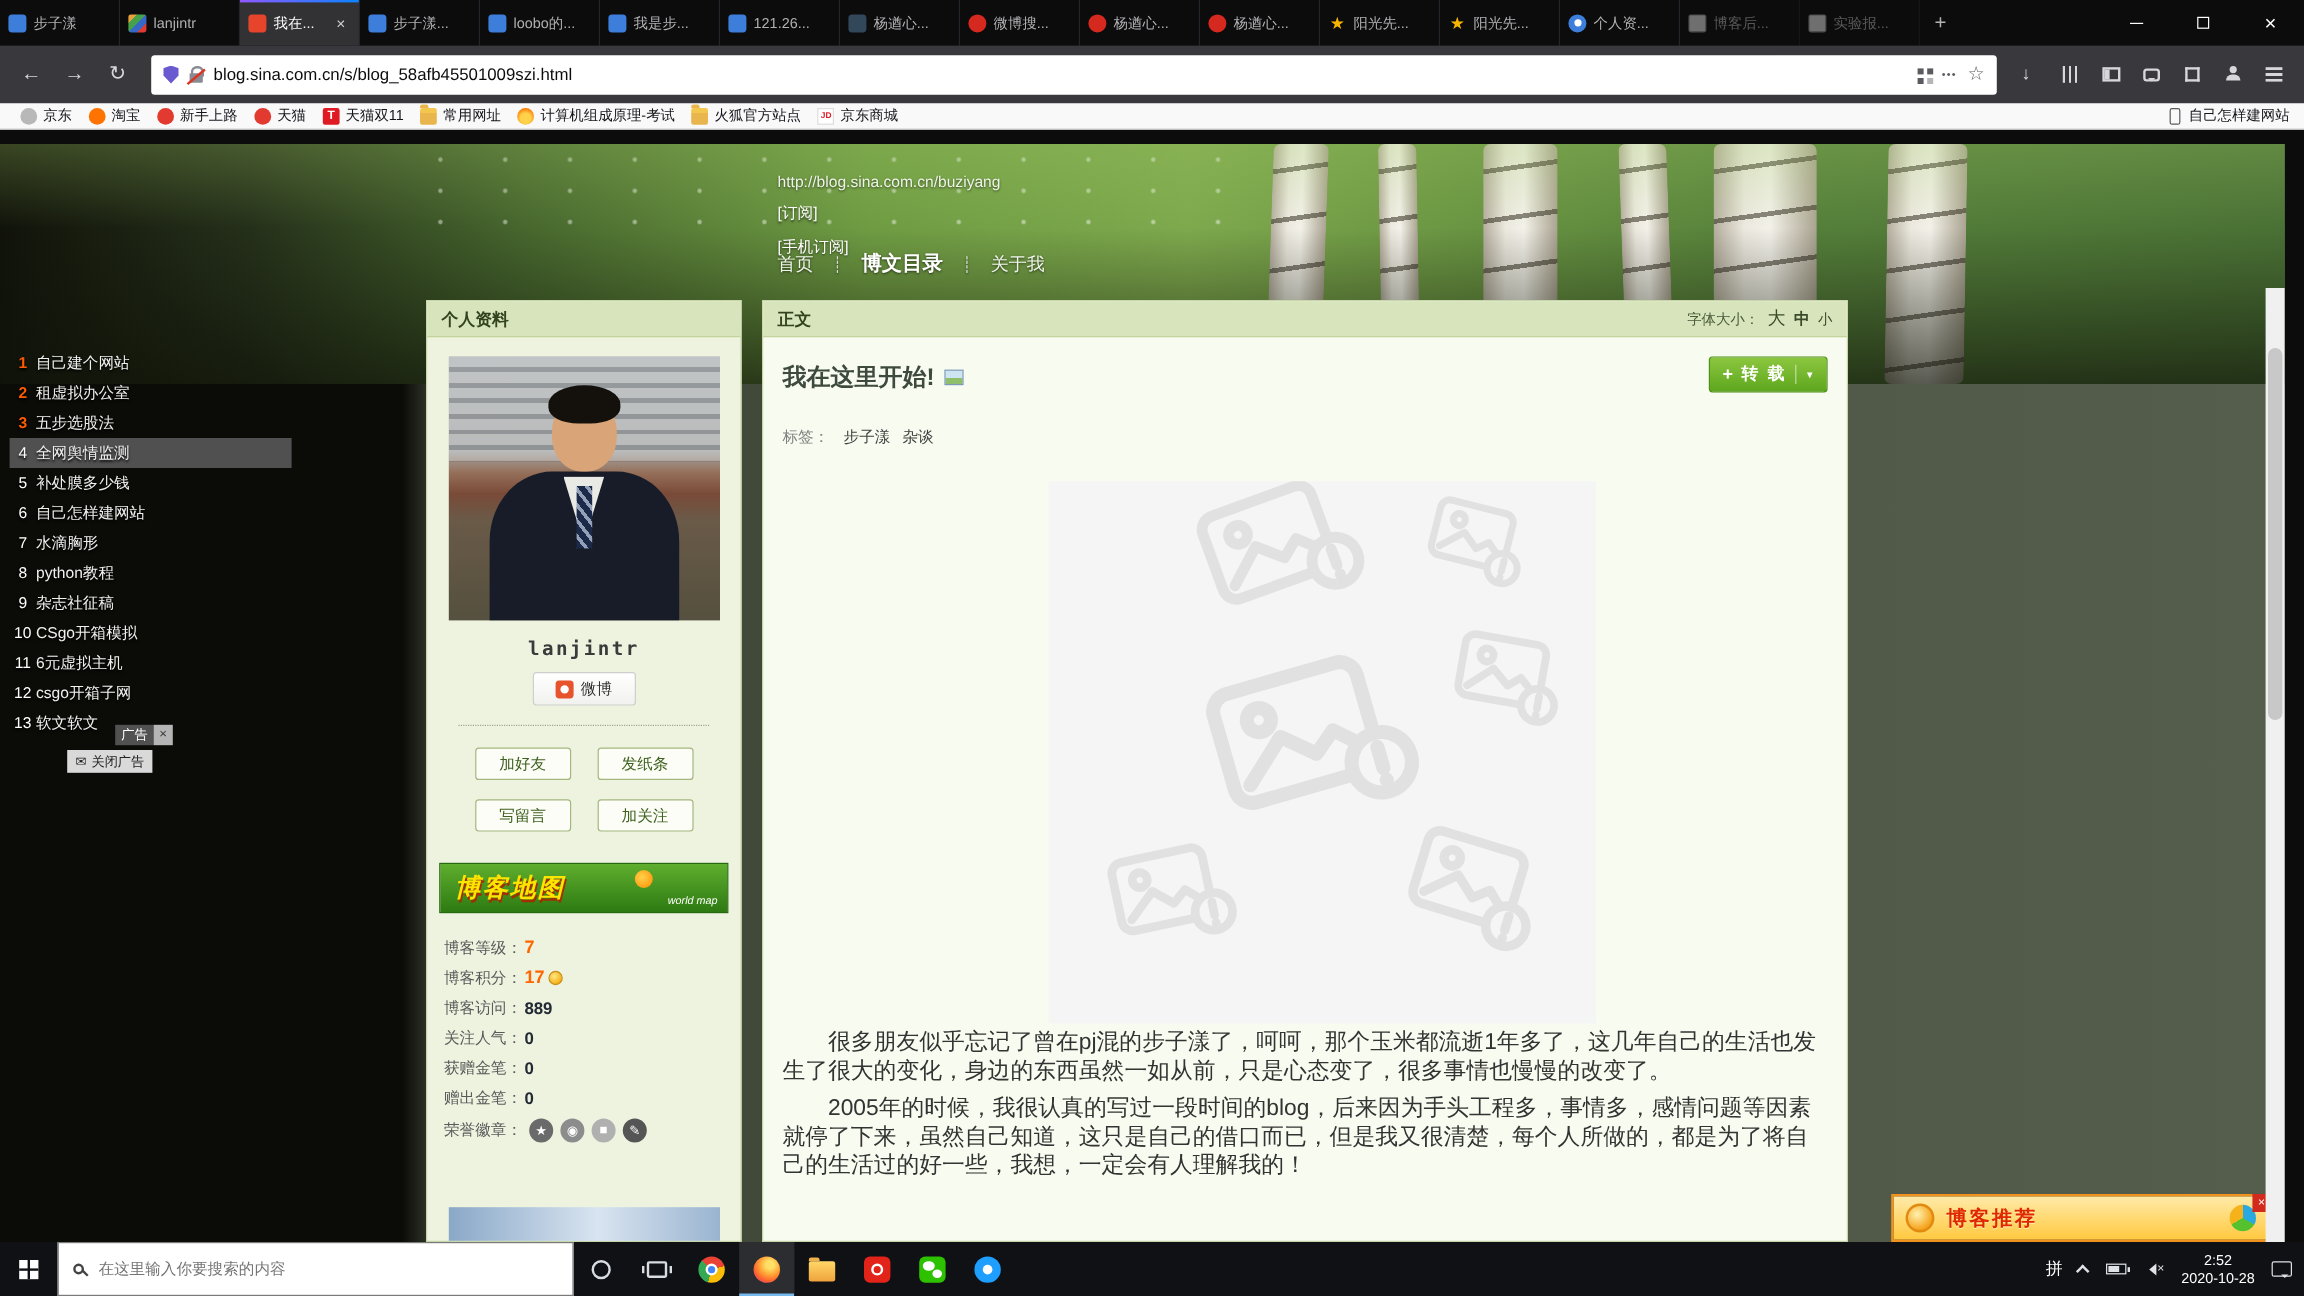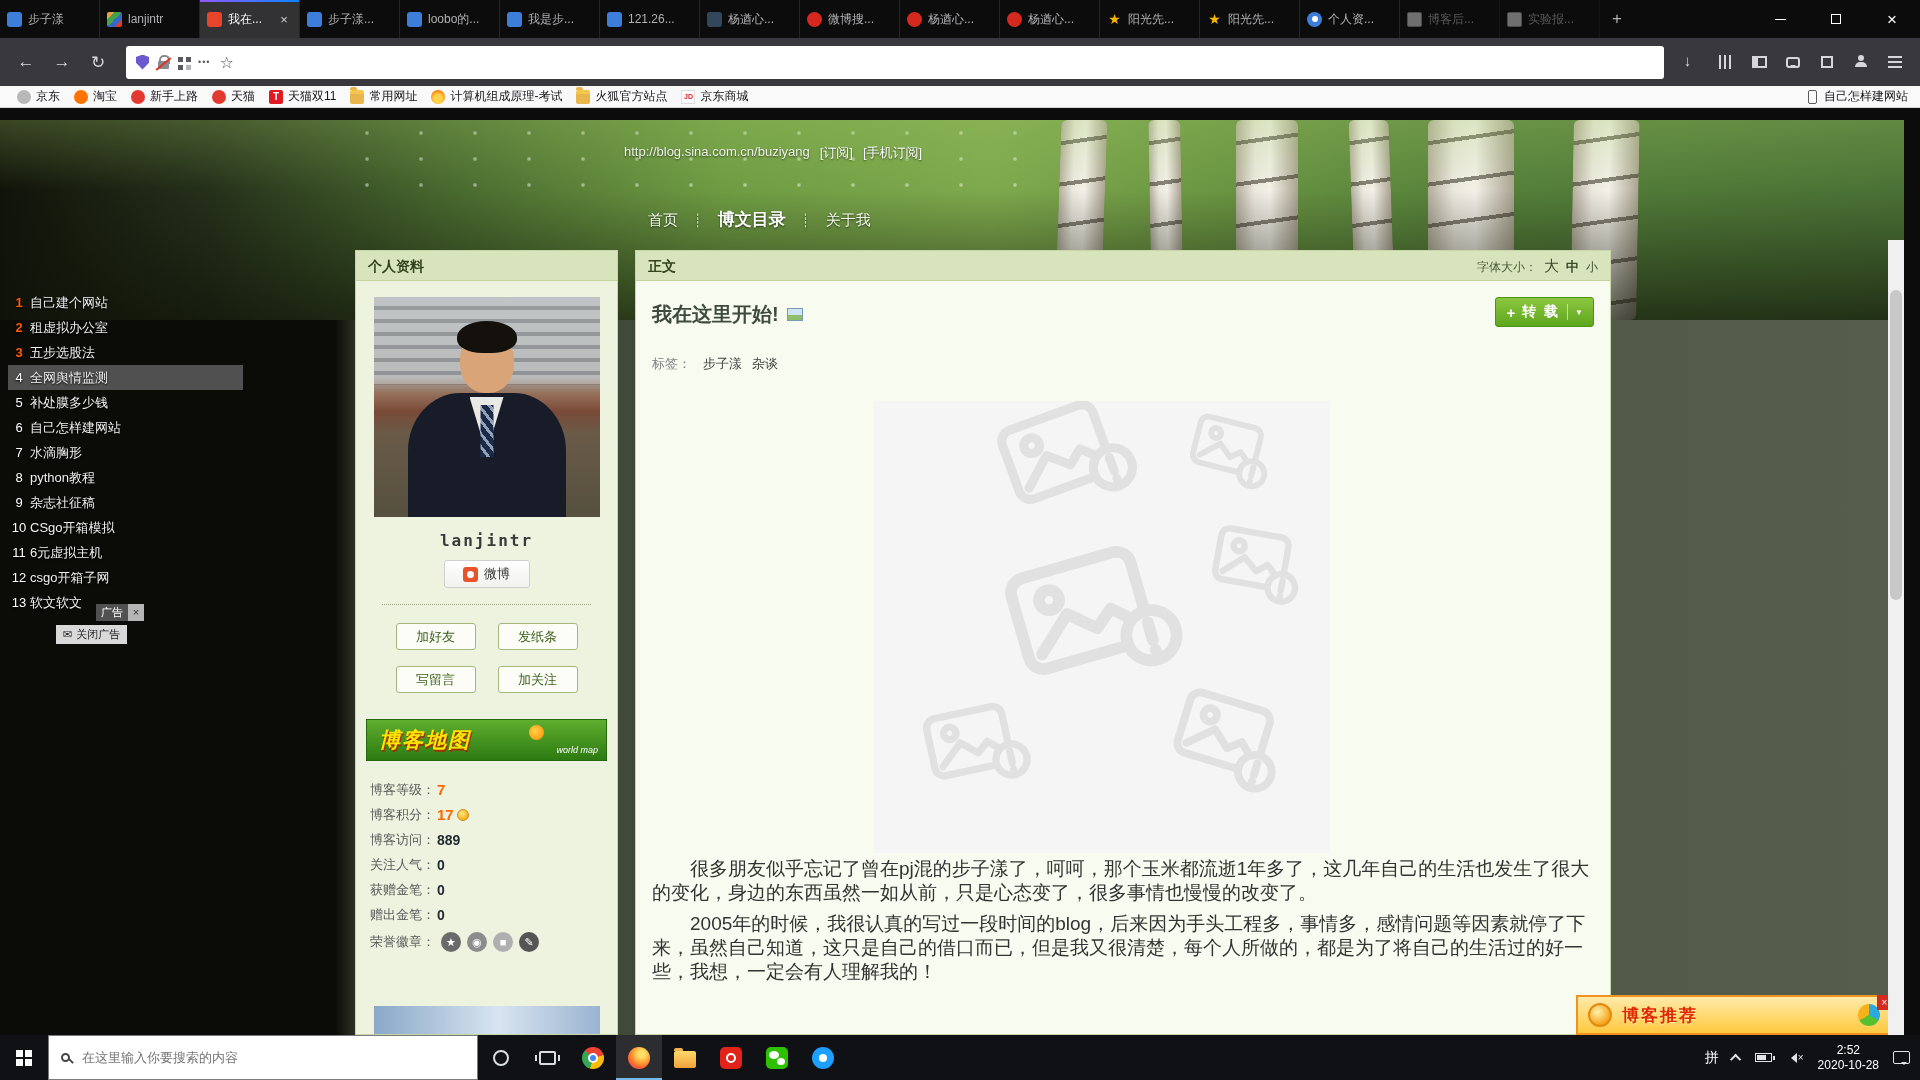--- a/index.html
+++ b/index.html
@@ -84,21 +84,21 @@
     background-image:radial-gradient(circle,rgba(255,255,255,.9) 1.2px,transparent 2.4px); background-size:54px 26px; }
   .trunk { position:absolute; top:0; height:200px; border-radius:6px;
     background:linear-gradient(90deg,#b5ae9e 0,#ece9df 30%,#f3f1e9 55%,#aaa391 100%);
     background-image:repeating-linear-gradient(172deg,rgba(0,0,0,0) 0 21px,rgba(45,40,28,.55) 21px 25px,rgba(0,0,0,0) 25px 41px),linear-gradient(90deg,#b5ae9e 0,#ece9df 30%,#f3f1e9 55%,#aaa391 100%); }
   .t1 { left:1058px; width:46px; transform:skewX(-2deg); }
   .t2 { left:1150px; width:32px; transform:skewX(1deg); }
   .t3 { left:1236px; width:62px; }
   .t4 { left:1352px; width:40px; transform:skewX(2deg); }
   .t5 { left:1428px; width:86px; }
   .t6 { left:1572px; width:66px; transform:skewX(-1deg); }
-  .blog-url-line { position:absolute; left:624px; top:24px; z-index:2; color:#eef4e6; font-size:13px; display:flex; gap:10px; text-shadow:0 1px 2px rgba(0,0,0,.6); }
+  .blog-url-line { position:absolute; left:648px; top:24px; z-index:2; color:#eef4e6; font-size:13px; display:flex; gap:10px; text-shadow:0 1px 2px rgba(0,0,0,.6);flex-direction:column; }
   .blog-url-line a { color:#fff; text-decoration:none; }
   .blog-nav { position:absolute; left:648px; top:88px; z-index:2; display:flex; align-items:baseline; color:#f0f5ea; font-size:15px; text-shadow:0 1px 2px rgba(0,0,0,.6); }
   .bnav { color:#f0f5ea; text-decoration:none; }
   .bnav + .bnav::before { content:"┊"; margin:0 16px; color:rgba(255,255,255,.75); font-weight:normal; font-size:13px; }
   .bn-strong { font-weight:bold; font-size:17px; color:#fff; }
 
   
   .hotlist { position:absolute; left:8px; top:170px; width:235px; z-index:2; }
   .hot-row { height:25px; display:flex; align-items:center; font-size:13px; color:#f0f0f0; text-shadow:0 1px 2px #000; }
   .hot-row.sel { background:#505050; }
@@ -137,21 +137,21 @@
   .v-orange { color:#ff6600; font-size:15px; }
   .v-dark { color:#222a33; font-size:14px; }
   .coin { display:none; width:12px; height:12px; margin-left:3px; border-radius:50%; background:radial-gradient(circle at 38% 35%,#ffe884,#f5b21a 70%); border:1px solid #c88d18; }
   .coin.show { display:inline-block; }
   .badges-row { height:30px; display:flex; align-items:center; margin-left:14px; font-size:13px; color:#5a5a5a; gap:6px; }
   .badge { width:20px; height:20px; border-radius:50%; display:inline-flex; align-items:center; justify-content:center; color:#fff; font-size:11px; }
   .bdg1 { background:#6a6a6a; } .bdg2 { background:#8c8c8c; } .bdg3 { background:#b0b0b0; } .bdg4 { background:#555; }
   .side-module { position:absolute; left:18px; bottom:0; width:226px; height:28px; background:linear-gradient(90deg,#8aa8c8,#d8e4f0 55%,#9ab4d0); }
 
   
-  .main { position:absolute; left:635px; top:130px; width:976px; height:785px; z-index:2; background:#f8fbef; border:1px solid #c6d6a8; }
+  .main { position:absolute; left:635px; top:130px; width:905px; height:785px; z-index:2; background:#f8fbef; border:1px solid #c6d6a8; }
   .main-hd { position:relative; }
   .fontsize { position:absolute; right:12px; top:0; display:flex; align-items:center; gap:7px; font-weight:normal; font-size:12px; color:#4a5a3a; }
   .fs { color:#3a4a2a; text-decoration:none; }
   .fs-l { font-size:15px; } .fs-m { font-size:13px; font-weight:bold; } .fs-s { font-size:12px; }
   .post-title-row { position:absolute; left:16px; top:50px; display:flex; align-items:center; gap:8px; }
   .post-title-row h1 { font-size:20px; color:#3e4a3e; font-weight:bold; }
   .pic-ic { width:16px; height:13px; border:1px solid #7a9ab8; background:linear-gradient(180deg,#cfe4f2 0 55%,#8fbf6a 55%); }
   .timestamp { font-size:12px; color:#8c8c8c; }
   .repost { position:absolute; right:16px; top:46px; height:30px; padding:0 10px; display:flex; align-items:center; gap:7px; background:linear-gradient(180deg,#8cc63f,#5ea71e); border:1px solid #4c9214; border-radius:3px; color:#fff; }
   .repost .plus { font-size:15px; font-weight:bold; }
@@ -337,20 +337,21 @@
     </div>
   </div>
 
   <div class="navbar">
     <div class="navbtn">←</div>
     <div class="navbtn">→</div>
     <div class="navbtn">↻</div>
     <div class="urlbar">
       <span class="u-shield"></span>
       <span class="u-lock"></span>
+      <span class="url-text">blog.sina.com.cn/s/blog_58afb45501009szi.html</span>
       <span class="u-qr"></span>
       <span class="u-more">•••</span>
       <span class="u-star">☆</span>
     </div>
     <div class="nico" style="transform:rotate(90deg)">→</div>
     <div class="nico">
         <span class="ni-lib"></span>
       </div>
     <div class="nico">
         <span class="ni-side"></span>

